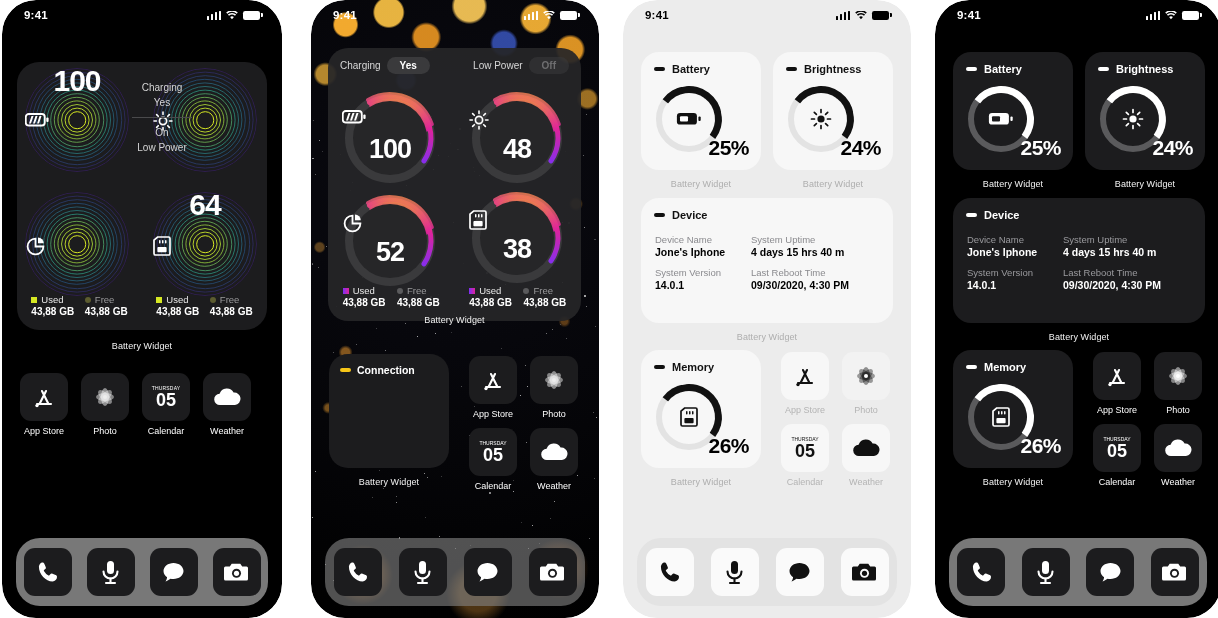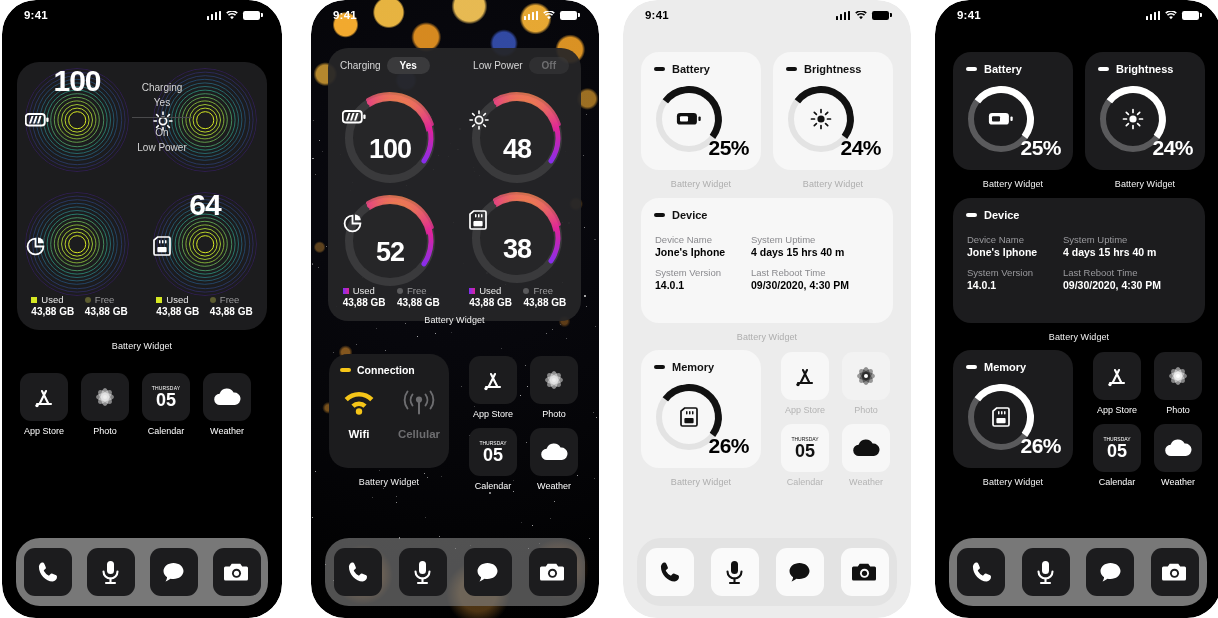--- a/index.html
+++ b/index.html
@@ -752,43 +752,20 @@
         </div>
       </div>
 
       <div class="wlabel" style="position:absolute;top:308px;left:17px;width:253px">Battery Widget</div>
 
       <div class="p2-conn">
         <div class="conn-hdr">
           <span class="hdr-dash" style="background:#F5C518"></span>
           <span class="conn-hdr-t">Connection</span>
         </div>
-        <div class="conn-cols">
-          <div class="conn-col">
-            <svg width="34" height="26" viewBox="0 0 34 26" style="margin:0 auto">
-                <circle cx="17" cy="21.5" r="3.2" fill="#F5C518"></circle>
-                <path d="M9.4 14.6a11 11 0 0 1 15.2 0l-3.1 3.2a6.6 6.6 0 0 0-9 0l-3.1-3.2Z" fill="#F5C518"></path>
-                <path d="M2.6 8a20 20 0 0 1 28.8 0l-3.2 3.2a15.5 15.5 0 0 0-22.4 0L2.6 8Z" fill="#F5C518"></path>
-              </svg>
-            <div class="conn-lbl" style="color:#fff">Wifi</div>
-          </div>
-          <div class="conn-col">
-            <svg width="42" height="26" viewBox="0 0 42 26" style="margin:0 auto">
-                <g stroke="#6d6d70" stroke-width="1.9" fill="none" stroke-linecap="round">
-                  <path d="M14.5 4.5a9 9 0 0 0 0 11"></path>
-                  <path d="M27.5 4.5a9 9 0 0 1 0 11"></path>
-                  <path d="M9.5 1.5a14 14 0 0 0 0 17"></path>
-                  <path d="M32.5 1.5a14 14 0 0 1 0 17"></path>
-                </g>
-                <circle cx="21" cy="9.5" r="3.1" fill="#6d6d70"></circle>
-                <path d="M21 11.5v12" stroke="#6d6d70" stroke-width="2" stroke-linecap="round"></path>
-              </svg>
-            <div class="conn-lbl" style="color:#6d6d70">Cellular</div>
-          </div>
-        </div>
       </div>
       <div class="wlabel" style="position:absolute;top:470px;left:18px;width:120px">Battery Widget</div>
 
       <div class="appgrid" style="left:158px;top:356px">
         <div class="app">
           <div class="app-ico" style="background:#1c1c1e">
               <svg width="30" height="30" viewBox="0 0 30 30">
                 <path d="M8 22h14M10.5 22 17 9M19.5 22 13 9" stroke="#fff" stroke-width="2.1" stroke-linecap="round" fill="none"></path>
                 <circle cx="8" cy="23.6" r="1.7" fill="#fff"></circle>
               </svg>

